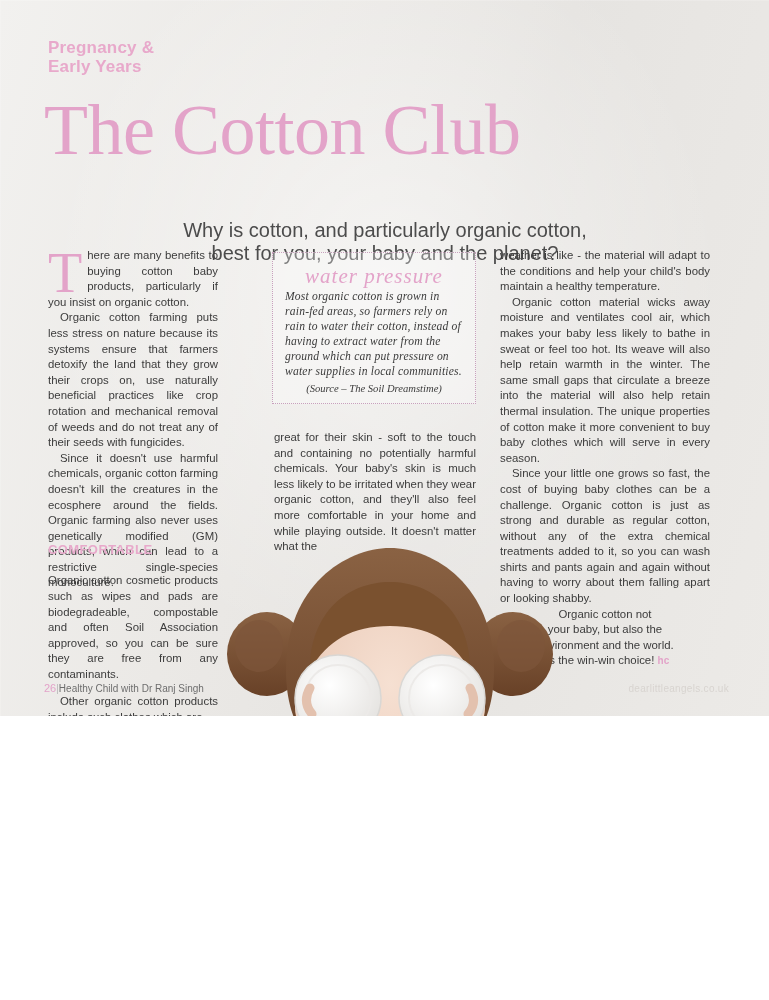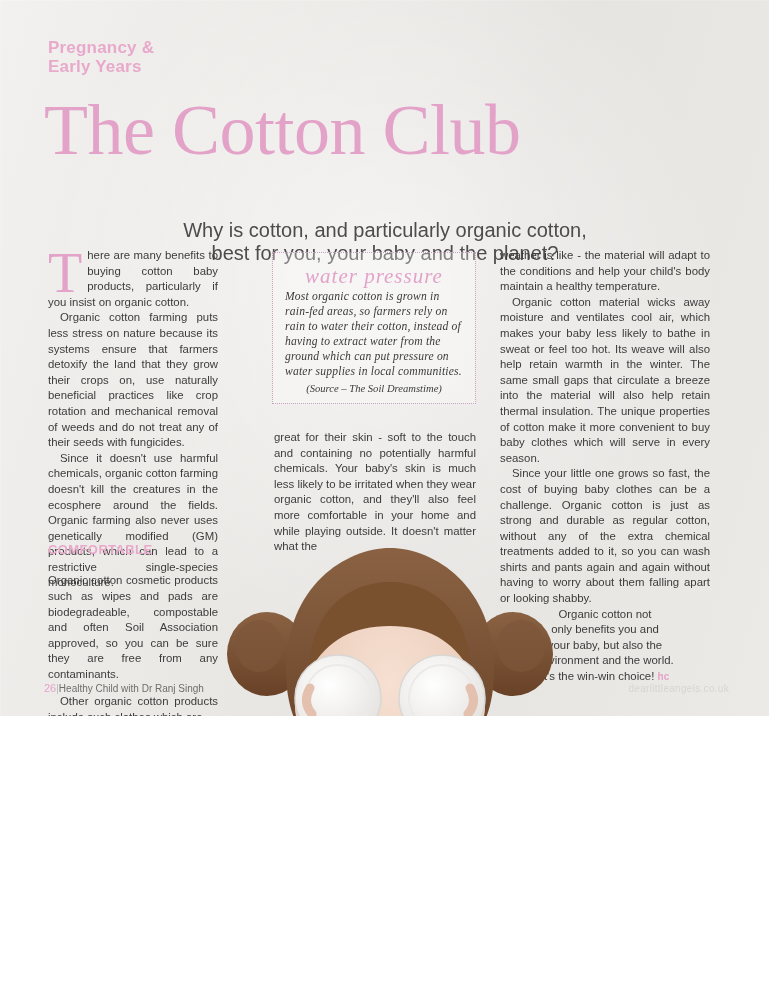--- a/index.html
+++ b/index.html
@@ -252,21 +252,20 @@
   <div class="col col-mid">
     <p>great for their skin - soft to the touch and containing no potentially harmful chemicals. Your baby's skin is much less likely to be irritated when they wear organic cotton, and they'll also feel more comfortable in your home and while playing outside. It doesn't matter what the</p>
   </div>
 
   <div class="col col-right">
     <p>weather is like - the material will adapt to the conditions and help your child's body maintain a healthy temperature.</p>
     <p>Organic cotton material wicks away moisture and ventilates cool air, which makes your baby less likely to bathe in sweat or feel too hot. Its weave will also help retain warmth in the winter. The same small gaps that circulate a breeze into the material will also help retain thermal insulation. The unique properties of cotton make it more convenient to buy baby clothes which will serve in every season.</p>
     <p>Since your little one grows so fast, the cost of buying baby clothes can be a challenge. Organic cotton is just as strong and durable as regular cotton, without any of the extra chemical treatments added to it, so you can wash shirts and pants again and again without having to worry about them falling apart or looking shabby.</p>
     <div class="tail">
       <div>Organic cotton not</div>
-      <div>only benefits you and</div>
       <div>your baby, but also the</div>
       <div>environment and the world.</div>
       <div>
         <span>It's the win-win choice!</span>
         <span class="hc-mark">hc</span>
       </div>
     </div>
   </div>
 
   <div class="photo">

